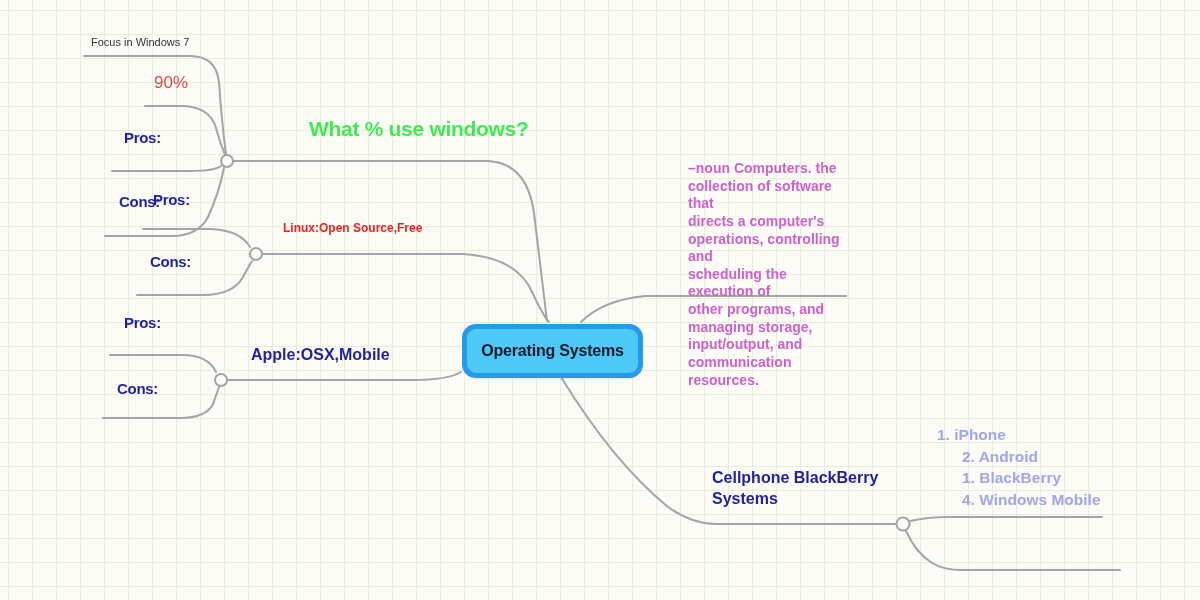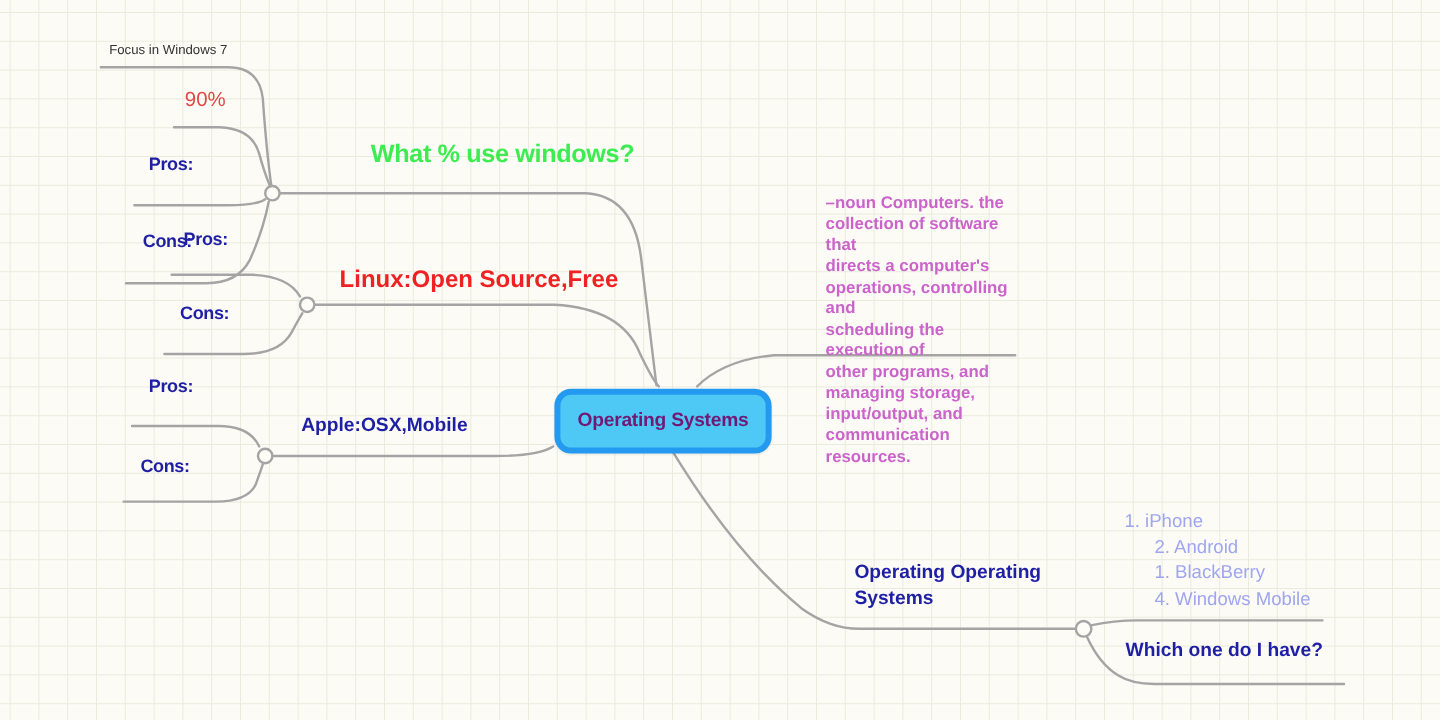--- a/index.html
+++ b/index.html
@@ -14,41 +14,41 @@
     background-position:8px 10px;
   }
   .lines{position:absolute;left:0;top:0;width:1200px;height:600px;}
   .lines path{fill:none;stroke:#a4a4a4;stroke-width:2;stroke-linecap:round;}
   .lines circle{fill:#fdfcf7;stroke:#a4a4a4;stroke-width:2;}
   .lbl{position:absolute;white-space:nowrap;line-height:1.15;}
   .pros-cons{font-size:15px;font-weight:bold;color:#1f1fa4;letter-spacing:-0.3px;}
   .focus{font-size:11px;color:#333333;}
   .pct{font-size:17px;color:#e04747;font-weight:500;}
   .green-q{font-size:21px;font-weight:bold;color:#3dec50;letter-spacing:-0.3px;}
-  .red-l{font-size:20px;font-weight:bold;color:#ee2222;}
+  .red-l{font-size:12px;font-weight:bold;color:#ee2222;}
   .blue-l{font-size:16px;font-weight:bold;color:#1f1fa4;}
   .def{
     position:absolute;left:688px;top:160px;width:152px;
     font-size:14px;font-weight:bold;color:#cb63cb;
     line-height:1.26;white-space:pre-line;
   }
   .cell-label{
     position:absolute;left:712px;top:468px;width:180px;
     font-size:16px;font-weight:bold;color:#1f1fa4;
     line-height:1.3;white-space:pre-line;
   }
-  .phone-list{position:absolute;left:937px;top:424px;font-size:15.5px;color:#9fa5ef;line-height:21.5px;}
+  .phone-list{position:absolute;left:937px;top:424px;font-size:15.5px;color:#9fa5ef;line-height:21.5px;font-weight:bold;}
   .phone-list .li{margin-left:25px;}
   .phone-list .li.first{margin-left:0;}
   .which{position:absolute;left:938px;top:534px;font-size:16px;font-weight:bold;color:#1f1fa4;}
   .root-node{
     position:absolute;left:462px;top:324px;width:181px;height:54px;
     box-sizing:border-box;background:#4ec9f5;border:5px solid #2499f0;border-radius:14px;
     display:flex;align-items:center;justify-content:center;
-    font-size:16px;font-weight:bold;color:#701a75;letter-spacing:-0.2px;
+    font-size:16px;font-weight:bold;color:#0f172a;letter-spacing:-0.2px;
     box-shadow:0 1px 2px rgba(0,0,0,0.08);
   }
 </style>
 </head>
 <body>
 
 <div class="canvas">
 
   <svg class="lines" viewBox="0 0 1200 600">
 
@@ -97,23 +97,22 @@
 directs a computer's
 operations, controlling and
 scheduling the execution of
 other programs, and
 managing storage,
 input/output, and
 communication resources.</div>
 
   <div class="root-node">Operating Systems</div>
 
-  <div class="cell-label">Operating Operating
+  <div class="cell-label">Cellphone BlackBerry
 Systems</div>
   <div class="phone-list">
     <div class="li first">1. iPhone</div>
     <div class="li">2. Android</div>
     <div class="li">1. BlackBerry</div>
     <div class="li">4. Windows Mobile</div>
   </div>
-  <div class="which">Which one do I have?</div>
 
 </div>
 
 </body></html>

